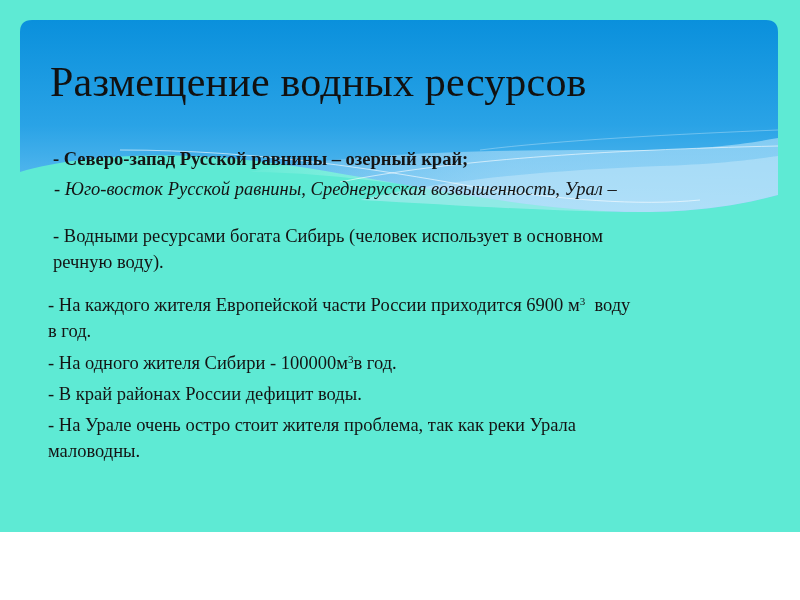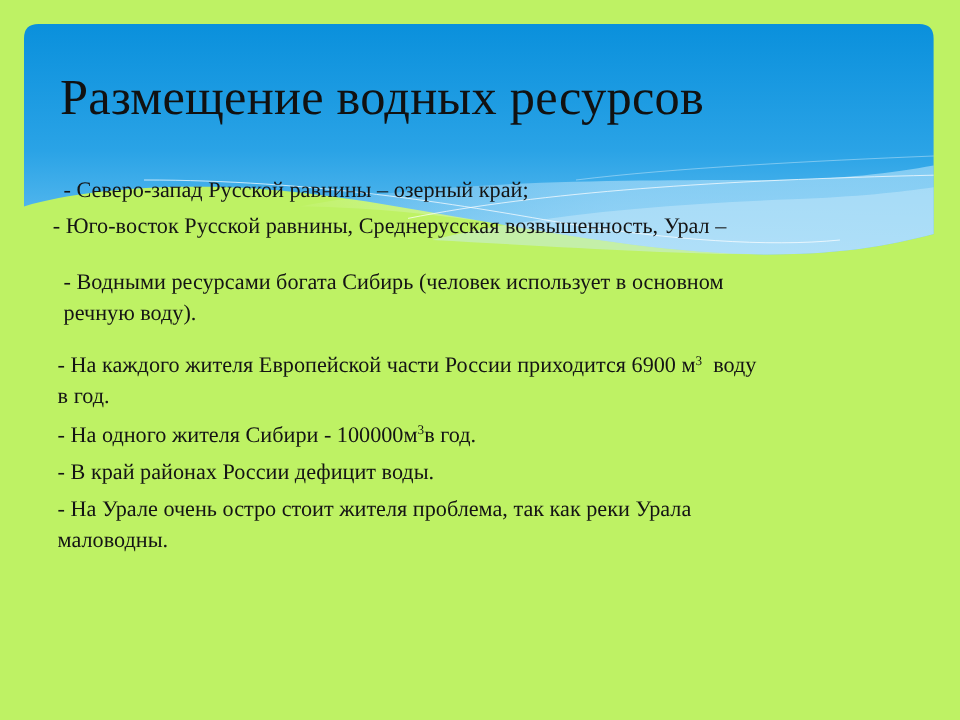--- a/index.html
+++ b/index.html
@@ -6,22 +6,22 @@
       margin: 0;
       padding: 0;
       width: 800px;
       height: 600px;
       background: #ffffff;
       overflow: hidden;
     }
     .slide {
       position: relative;
       width: 800px;
-      height: 600px;
-      background: #bef264;
+      height: 532px;
+      background: #5eead4;
       font-family: "Liberation Serif", serif;
       color: #1a1a1a;
     }
     .banner {
       position: absolute;
       left: 0;
       top: 0;
       width: 800px;
       height: 260px;
     }
@@ -92,24 +92,24 @@
              C740 205 700 212 640 212 C560 212 470 206 360 200 Z" fill="#cdebfb" fill-opacity="0.45"></path>
 
     <path d="M120 150 C260 150 380 170 470 186 C560 200 640 206 700 200" fill="none" stroke="#ffffff" stroke-opacity="0.75" stroke-width="0.8"></path>
     <path d="M340 182 C450 160 600 150 778 146" fill="none" stroke="#ffffff" stroke-opacity="0.75" stroke-width="0.8"></path>
     <path d="M480 150 C560 140 680 134 778 130" fill="none" stroke="#ffffff" stroke-opacity="0.5" stroke-width="0.6"></path>
   </svg>
 
   <h1 class="title">Размещение водных ресурсов</h1>
 
   <ul class="bullets">
-    <li style="left:53px; top:146px;">
+    <li style="left:53px; top:146px;font-weight:bold;">
       <span>- Северо-запад Русской равнины – озерный край;</span>
     </li>
-    <li style="left:44px; top:176px;">
+    <li style="left:54px; top:176px;font-style:italic;">
       <span>- Юго-восток Русской равнины, Среднерусская возвышенность, Урал –</span>
     </li>
     <li style="left:53px; top:223px;">
       <span>- Водными ресурсами богата Сибирь (человек использует в основном</span>
       <span class="line2">речную воду).</span>
     </li>
     <li style="left:48px; top:292px;">
       <span>- На каждого жителя Европейской части России приходится 6900 м</span><sup>3</sup><span style="white-space:pre">  воду</span>
       <span class="line2">в год.</span>
     </li>

